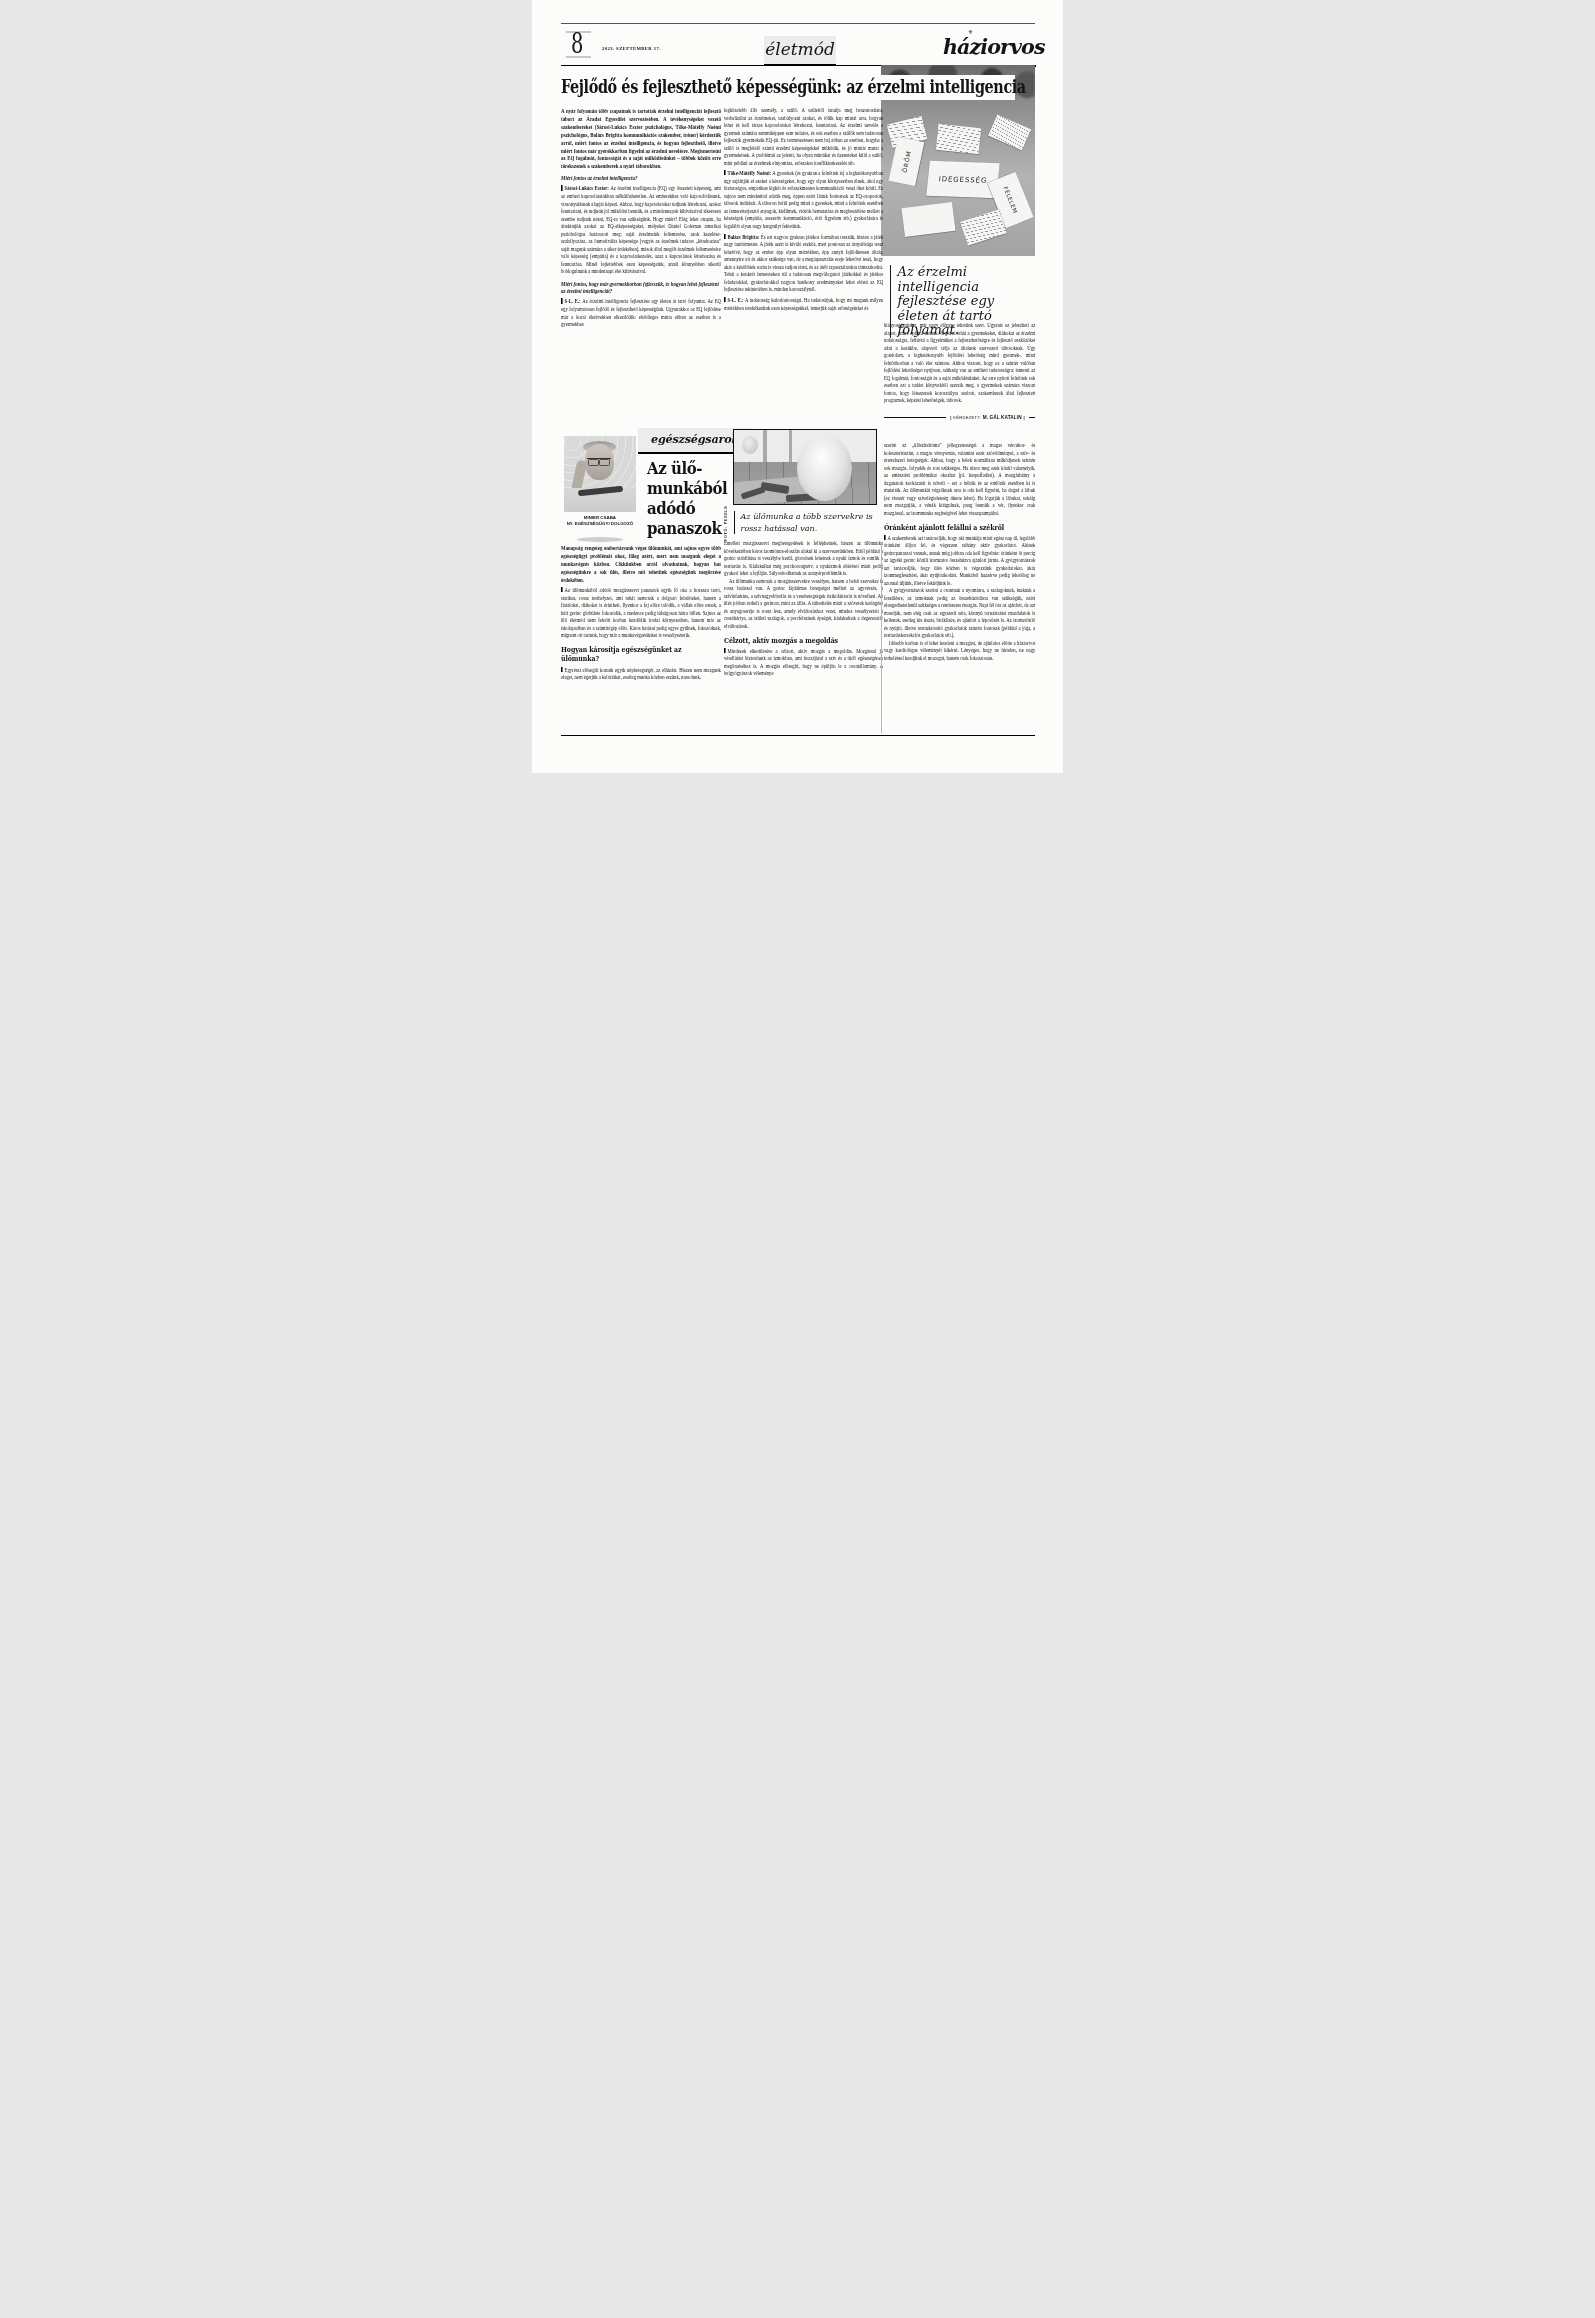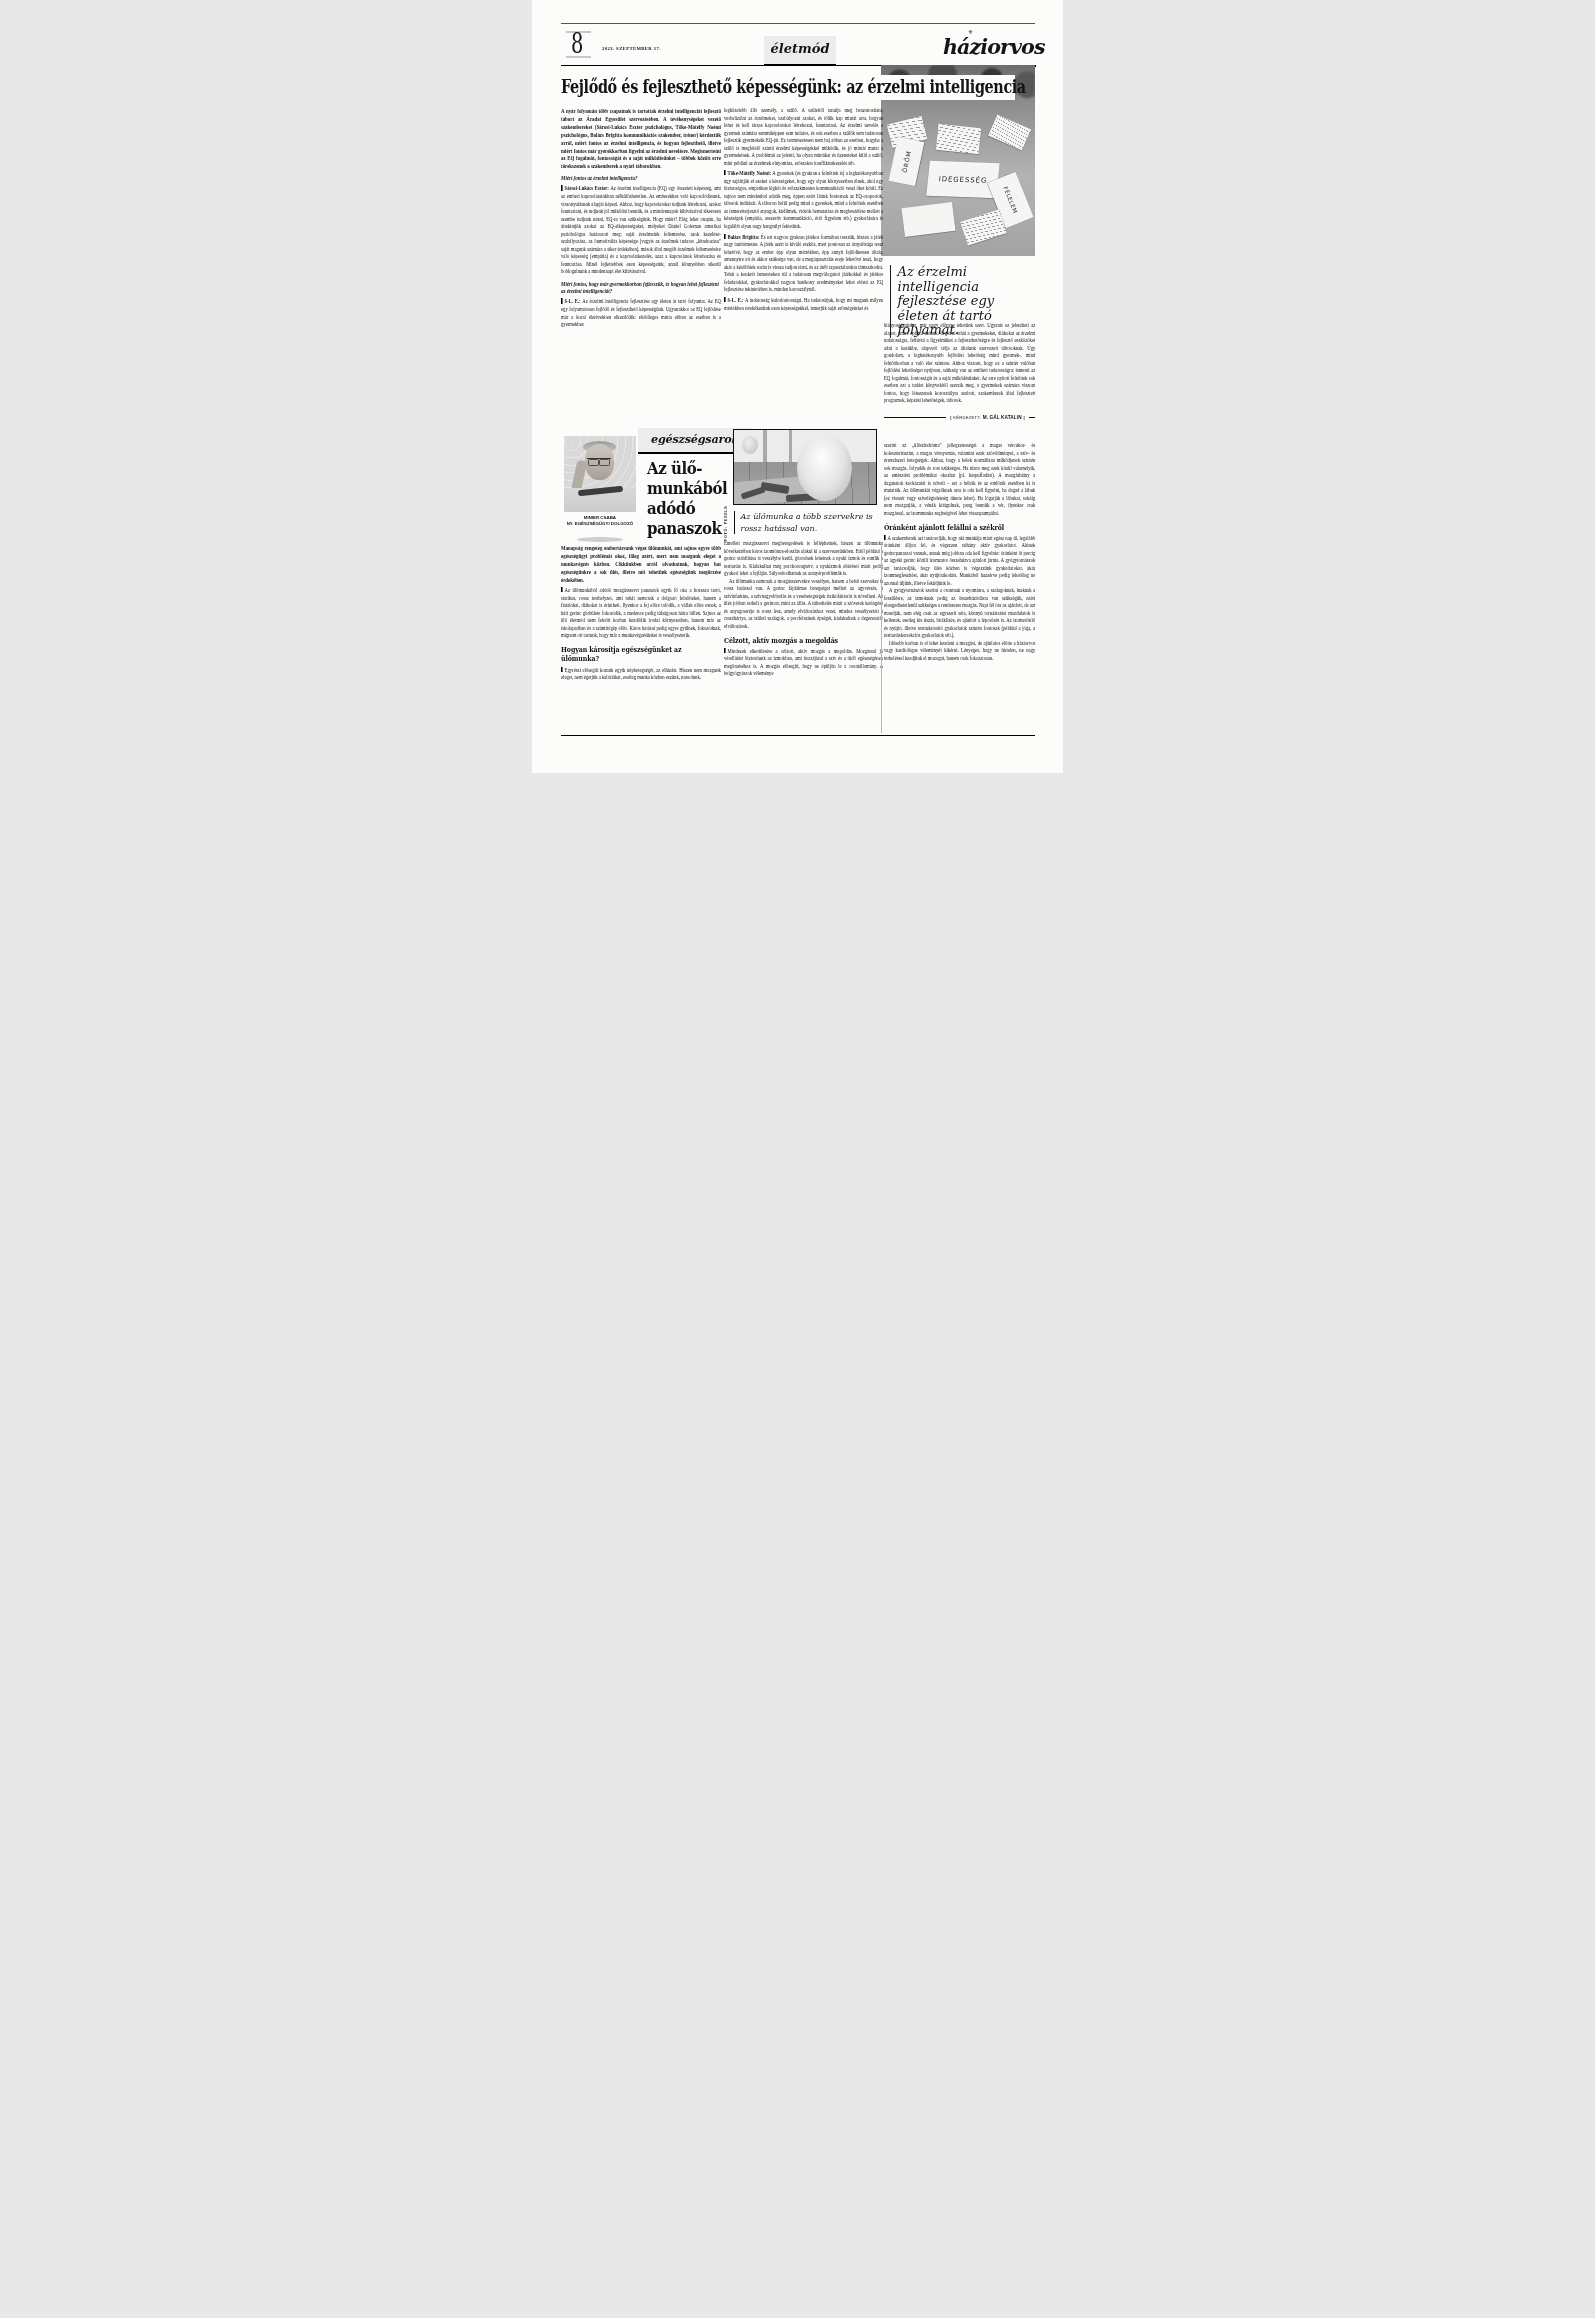--- a/index.html
+++ b/index.html
@@ -8,22 +8,22 @@
   .rule{position:absolute;background:#000;}
   .hairline{position:absolute;background:#555;height:0.5px;}
   .tick{position:absolute;background:#c3cbca;}
 
   
   .folio-num{position:absolute;left:39px;top:30px;font-family:"DejaVu Serif",serif;font-size:27px;
              font-weight:400;transform:scaleX(.72);transform-origin:0 0;line-height:1;}
   .folio-date{position:absolute;left:70px;top:46px;font-size:4.7px;font-weight:bold;letter-spacing:0.4px;}
   .section-box{position:absolute;left:232px;top:36px;width:72px;height:28px;background:#ececec;
                border-bottom:2.3px solid #000;text-align:center;}
-  .section-box span{font-family:"DejaVu Serif",serif;font-style:italic;font-weight:bold;
-                    font-size:13px;line-height:26px;}
+  .section-box span{font-family:"DejaVu Serif",serif;font-style:italic;font-weight:normal;
+                    font-size:17px;line-height:26px;}
   .masthead{position:absolute;left:411px;top:35px;width:92px;text-align:right;
             font-family:"DejaVu Serif",serif;font-style:italic;font-weight:bold;
             font-size:20.6px;letter-spacing:-0.9px;line-height:1.2;}
   .masthead-star{position:absolute;left:436px;top:28px;font-family:"DejaVu Sans",sans-serif;
                  font-size:6px;color:#111;}
   .masthead-bar{position:absolute;left:421px;top:65px;width:83px;height:1.9px;background:#000;}
   .masthead-tick{left:414px;top:65px;width:5.1px;height:1.9px;}
 
   
   .photo1{position:absolute;left:349px;top:65px;width:154px;height:191px;overflow:hidden;

